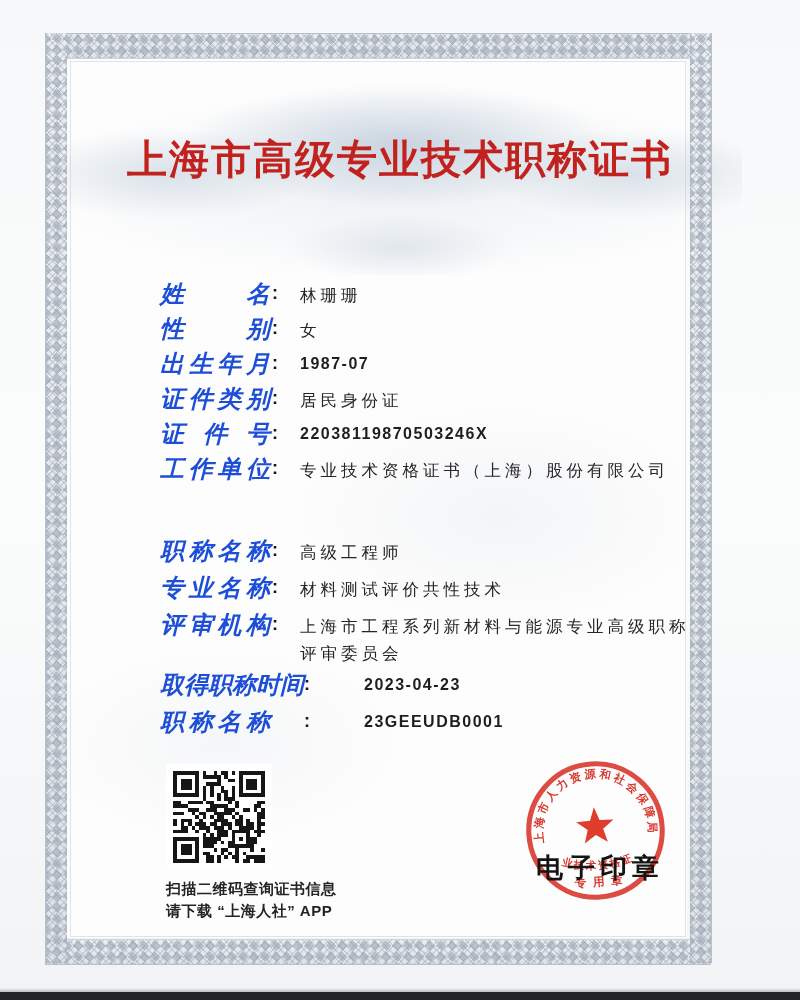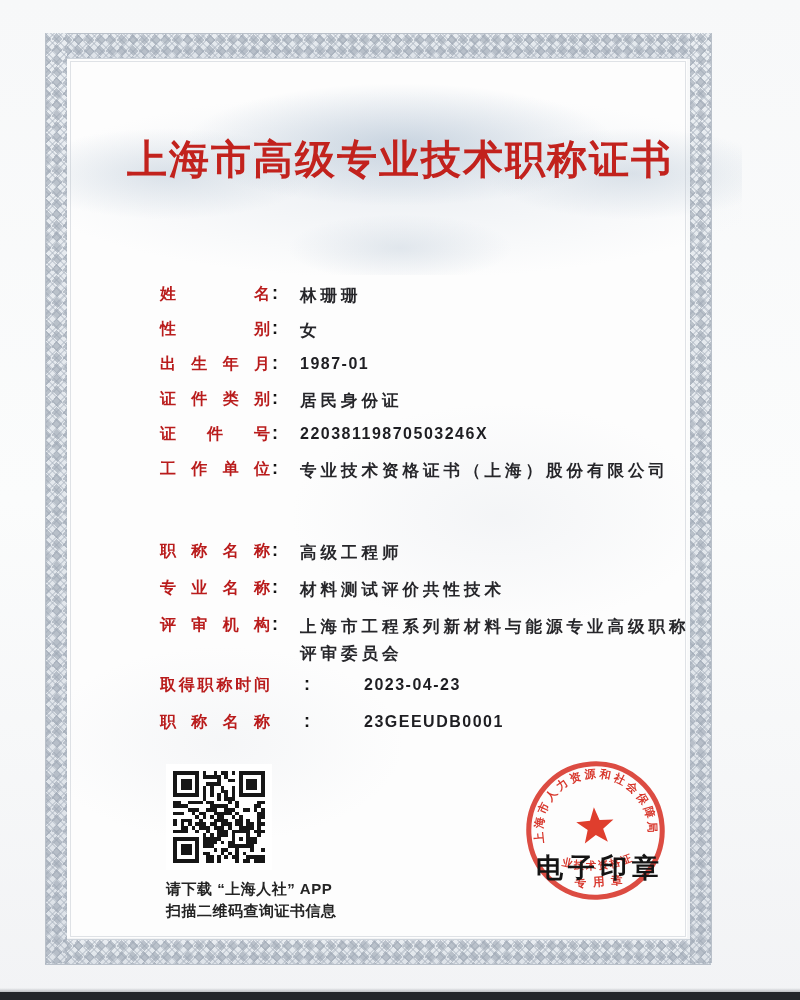--- a/index.html
+++ b/index.html
@@ -43,25 +43,25 @@
   .cert-title{position:absolute;left:0;top:132px;width:100%;text-align:center;
     font-size:40px;font-weight:800;letter-spacing:2px;color:#c2221d;}
   
   .fields{position:absolute;left:160px;top:282px;width:572px;}
   .row{display:flex;align-items:flex-start;}
   .sec-a .row{height:35px;}
   .sec-b{margin-top:47px;}
   .sec-b .row{min-height:37px;}
   .sec-c{margin-top:6px;}
   .sec-c .row{height:37px;gap:32px;}
-  .flabel{display:inline-block;width:110px;font-size:16px;font-weight:800;color:#b91c1c;
-    text-align:justify;text-align-last:justify;line-height:23px;white-space:nowrap;}
+  .flabel{display:inline-block;width:110px;font-size:24px;font-weight:800;color:#1d4ed8;
+    text-align:justify;text-align-last:justify;line-height:23px;white-space:nowrap;font-style:italic;}
   .fcolon{font-size:18px;font-weight:800;color:#141414;line-height:23px;margin-left:2px;}
   .fval{margin-left:22px;line-height:23px;color:#26262a;white-space:pre-line;}
-  .fval.cjk{font-family:"Liberation Serif",serif;font-size:16.5px;letter-spacing:4px;line-height:27px;font-weight:bold;}
+  .fval.cjk{font-family:"Liberation Serif",serif;font-size:16.5px;letter-spacing:4px;line-height:27px;}
   .fval.num{font-family:"Liberation Sans",sans-serif;font-size:16px;font-weight:700;letter-spacing:1.5px;color:#1e1e22;}
   
   .qr-wrap{position:absolute;left:166px;top:764px;width:106px;height:106px;}
   .qr-wrap svg{width:106px;height:106px;display:block;}
   .qr-caption{position:absolute;left:166px;top:878px;font-size:15px;font-weight:700;
     color:#242424;line-height:22px;letter-spacing:.5px;}
   
   .seal{position:absolute;left:523px;top:758px;width:145px;height:145px;opacity:.92;}
   .seal svg{width:145px;height:145px;display:block;}
   .eseal-overlay{position:absolute;left:536px;top:850px;font-size:27px;font-weight:800;
@@ -88,21 +88,21 @@
       <span class="fval cjk">林珊珊</span>
     </div>
     <div class="row">
       <span class="flabel">性别</span>
         <span class="fcolon">:</span>
       <span class="fval cjk">女</span>
     </div>
     <div class="row">
       <span class="flabel">出生年月</span>
         <span class="fcolon">:</span>
-      <span class="fval num">1987-01</span>
+      <span class="fval num">1987-07</span>
     </div>
     <div class="row">
       <span class="flabel">证件类别</span>
         <span class="fcolon">:</span>
       <span class="fval cjk">居民身份证</span>
     </div>
     <div class="row">
       <span class="flabel">证件号</span>
         <span class="fcolon">:</span>
       <span class="fval num">22038119870503246X</span>
@@ -147,22 +147,22 @@
   </div>
 </div>
 
 <div class="qr-wrap">
   <svg id="qr-svg" viewBox="0 0 29 29" shape-rendering="crispEdges" xmlns="http://www.w3.org/2000/svg">
       <rect x="0" y="0" width="29" height="29" fill="#ffffff"></rect>
       <path d="M2 2h1v1h-1zM3 2h1v1h-1zM4 2h1v1h-1zM5 2h1v1h-1zM6 2h1v1h-1zM7 2h1v1h-1zM8 2h1v1h-1zM10 2h1v1h-1zM13 2h1v1h-1zM15 2h1v1h-1zM16 2h1v1h-1zM18 2h1v1h-1zM20 2h1v1h-1zM21 2h1v1h-1zM22 2h1v1h-1zM23 2h1v1h-1zM24 2h1v1h-1zM25 2h1v1h-1zM26 2h1v1h-1zM2 3h1v1h-1zM8 3h1v1h-1zM10 3h1v1h-1zM11 3h1v1h-1zM12 3h1v1h-1zM13 3h1v1h-1zM14 3h1v1h-1zM16 3h1v1h-1zM20 3h1v1h-1zM26 3h1v1h-1zM2 4h1v1h-1zM4 4h1v1h-1zM5 4h1v1h-1zM6 4h1v1h-1zM8 4h1v1h-1zM14 4h1v1h-1zM17 4h1v1h-1zM18 4h1v1h-1zM20 4h1v1h-1zM22 4h1v1h-1zM23 4h1v1h-1zM24 4h1v1h-1zM26 4h1v1h-1zM2 5h1v1h-1zM4 5h1v1h-1zM5 5h1v1h-1zM6 5h1v1h-1zM8 5h1v1h-1zM11 5h1v1h-1zM12 5h1v1h-1zM13 5h1v1h-1zM14 5h1v1h-1zM20 5h1v1h-1zM22 5h1v1h-1zM23 5h1v1h-1zM24 5h1v1h-1zM26 5h1v1h-1zM2 6h1v1h-1zM4 6h1v1h-1zM5 6h1v1h-1zM6 6h1v1h-1zM8 6h1v1h-1zM10 6h1v1h-1zM12 6h1v1h-1zM15 6h1v1h-1zM18 6h1v1h-1zM20 6h1v1h-1zM22 6h1v1h-1zM23 6h1v1h-1zM24 6h1v1h-1zM26 6h1v1h-1zM2 7h1v1h-1zM8 7h1v1h-1zM10 7h1v1h-1zM12 7h1v1h-1zM15 7h1v1h-1zM16 7h1v1h-1zM18 7h1v1h-1zM20 7h1v1h-1zM26 7h1v1h-1zM2 8h1v1h-1zM3 8h1v1h-1zM4 8h1v1h-1zM5 8h1v1h-1zM6 8h1v1h-1zM7 8h1v1h-1zM8 8h1v1h-1zM10 8h1v1h-1zM12 8h1v1h-1zM14 8h1v1h-1zM16 8h1v1h-1zM18 8h1v1h-1zM20 8h1v1h-1zM21 8h1v1h-1zM22 8h1v1h-1zM23 8h1v1h-1zM24 8h1v1h-1zM25 8h1v1h-1zM26 8h1v1h-1zM10 9h1v1h-1zM14 9h1v1h-1zM16 9h1v1h-1zM17 9h1v1h-1zM18 9h1v1h-1zM2 10h1v1h-1zM3 10h1v1h-1zM6 10h1v1h-1zM7 10h1v1h-1zM8 10h1v1h-1zM9 10h1v1h-1zM11 10h1v1h-1zM12 10h1v1h-1zM17 10h1v1h-1zM19 10h1v1h-1zM25 10h1v1h-1zM26 10h1v1h-1zM2 11h1v1h-1zM3 11h1v1h-1zM4 11h1v1h-1zM5 11h1v1h-1zM12 11h1v1h-1zM13 11h1v1h-1zM14 11h1v1h-1zM15 11h1v1h-1zM16 11h1v1h-1zM19 11h1v1h-1zM24 11h1v1h-1zM25 11h1v1h-1zM6 12h1v1h-1zM7 12h1v1h-1zM8 12h1v1h-1zM11 12h1v1h-1zM12 12h1v1h-1zM13 12h1v1h-1zM16 12h1v1h-1zM17 12h1v1h-1zM18 12h1v1h-1zM21 12h1v1h-1zM22 12h1v1h-1zM24 12h1v1h-1zM26 12h1v1h-1zM2 13h1v1h-1zM3 13h1v1h-1zM4 13h1v1h-1zM7 13h1v1h-1zM9 13h1v1h-1zM10 13h1v1h-1zM13 13h1v1h-1zM14 13h1v1h-1zM15 13h1v1h-1zM16 13h1v1h-1zM17 13h1v1h-1zM19 13h1v1h-1zM25 13h1v1h-1zM26 13h1v1h-1zM8 14h1v1h-1zM10 14h1v1h-1zM12 14h1v1h-1zM14 14h1v1h-1zM15 14h1v1h-1zM18 14h1v1h-1zM20 14h1v1h-1zM25 14h1v1h-1zM26 14h1v1h-1zM2 15h1v1h-1zM4 15h1v1h-1zM5 15h1v1h-1zM6 15h1v1h-1zM9 15h1v1h-1zM13 15h1v1h-1zM14 15h1v1h-1zM15 15h1v1h-1zM16 15h1v1h-1zM19 15h1v1h-1zM20 15h1v1h-1zM22 15h1v1h-1zM25 15h1v1h-1zM2 16h1v1h-1zM4 16h1v1h-1zM6 16h1v1h-1zM8 16h1v1h-1zM9 16h1v1h-1zM10 16h1v1h-1zM12 16h1v1h-1zM13 16h1v1h-1zM15 16h1v1h-1zM16 16h1v1h-1zM17 16h1v1h-1zM19 16h1v1h-1zM20 16h1v1h-1zM22 16h1v1h-1zM23 16h1v1h-1zM25 16h1v1h-1zM26 16h1v1h-1zM4 17h1v1h-1zM5 17h1v1h-1zM7 17h1v1h-1zM9 17h1v1h-1zM10 17h1v1h-1zM11 17h1v1h-1zM13 17h1v1h-1zM14 17h1v1h-1zM15 17h1v1h-1zM17 17h1v1h-1zM20 17h1v1h-1zM21 17h1v1h-1zM22 17h1v1h-1zM23 17h1v1h-1zM25 17h1v1h-1zM2 18h1v1h-1zM3 18h1v1h-1zM4 18h1v1h-1zM5 18h1v1h-1zM8 18h1v1h-1zM11 18h1v1h-1zM14 18h1v1h-1zM15 18h1v1h-1zM16 18h1v1h-1zM18 18h1v1h-1zM19 18h1v1h-1zM20 18h1v1h-1zM21 18h1v1h-1zM22 18h1v1h-1zM24 18h1v1h-1zM25 18h1v1h-1zM26 18h1v1h-1zM10 19h1v1h-1zM12 19h1v1h-1zM14 19h1v1h-1zM15 19h1v1h-1zM16 19h1v1h-1zM18 19h1v1h-1zM22 19h1v1h-1zM25 19h1v1h-1zM2 20h1v1h-1zM3 20h1v1h-1zM4 20h1v1h-1zM5 20h1v1h-1zM6 20h1v1h-1zM7 20h1v1h-1zM8 20h1v1h-1zM10 20h1v1h-1zM11 20h1v1h-1zM12 20h1v1h-1zM13 20h1v1h-1zM14 20h1v1h-1zM18 20h1v1h-1zM20 20h1v1h-1zM22 20h1v1h-1zM23 20h1v1h-1zM24 20h1v1h-1zM2 21h1v1h-1zM8 21h1v1h-1zM10 21h1v1h-1zM11 21h1v1h-1zM12 21h1v1h-1zM13 21h1v1h-1zM15 21h1v1h-1zM17 21h1v1h-1zM18 21h1v1h-1zM22 21h1v1h-1zM23 21h1v1h-1zM24 21h1v1h-1zM2 22h1v1h-1zM4 22h1v1h-1zM5 22h1v1h-1zM6 22h1v1h-1zM8 22h1v1h-1zM10 22h1v1h-1zM11 22h1v1h-1zM12 22h1v1h-1zM17 22h1v1h-1zM18 22h1v1h-1zM19 22h1v1h-1zM20 22h1v1h-1zM21 22h1v1h-1zM22 22h1v1h-1zM23 22h1v1h-1zM2 23h1v1h-1zM4 23h1v1h-1zM5 23h1v1h-1zM6 23h1v1h-1zM8 23h1v1h-1zM13 23h1v1h-1zM15 23h1v1h-1zM16 23h1v1h-1zM19 23h1v1h-1zM23 23h1v1h-1zM26 23h1v1h-1zM2 24h1v1h-1zM4 24h1v1h-1zM5 24h1v1h-1zM6 24h1v1h-1zM8 24h1v1h-1zM10 24h1v1h-1zM11 24h1v1h-1zM15 24h1v1h-1zM17 24h1v1h-1zM19 24h1v1h-1zM21 24h1v1h-1zM2 25h1v1h-1zM8 25h1v1h-1zM11 25h1v1h-1zM12 25h1v1h-1zM14 25h1v1h-1zM16 25h1v1h-1zM18 25h1v1h-1zM19 25h1v1h-1zM22 25h1v1h-1zM23 25h1v1h-1zM24 25h1v1h-1zM25 25h1v1h-1zM26 25h1v1h-1zM2 26h1v1h-1zM3 26h1v1h-1zM4 26h1v1h-1zM5 26h1v1h-1zM6 26h1v1h-1zM7 26h1v1h-1zM8 26h1v1h-1zM11 26h1v1h-1zM12 26h1v1h-1zM14 26h1v1h-1zM19 26h1v1h-1zM21 26h1v1h-1zM22 26h1v1h-1zM24 26h1v1h-1zM25 26h1v1h-1zM26 26h1v1h-1z" fill="#161616"></path>
     </svg>
 </div>
 <div class="qr-caption">
+  <div>扫描二维码查询证书信息</div>
   <div>请下载 “上海人社” APP</div>
-  <div>扫描二维码查询证书信息</div>
 </div>
 
 <div class="seal">
   <svg viewBox="0 0 200 200" xmlns="http://www.w3.org/2000/svg" xmlns:xlink="http://www.w3.org/1999/xlink">
     <defs>
       <path id="sealTopArc" d="M 31.4 125 A 73 73 0 1 1 168.6 125" fill="none"></path>
       <path id="sealInnerArc" d="M 46 143 A 150 150 0 0 0 154 143" fill="none"></path>
     </defs>
     <g transform="rotate(-4 100 100)">
       <circle cx="100" cy="100" r="92" fill="none" stroke="#d5281c" stroke-width="7" opacity=".9"></circle>

